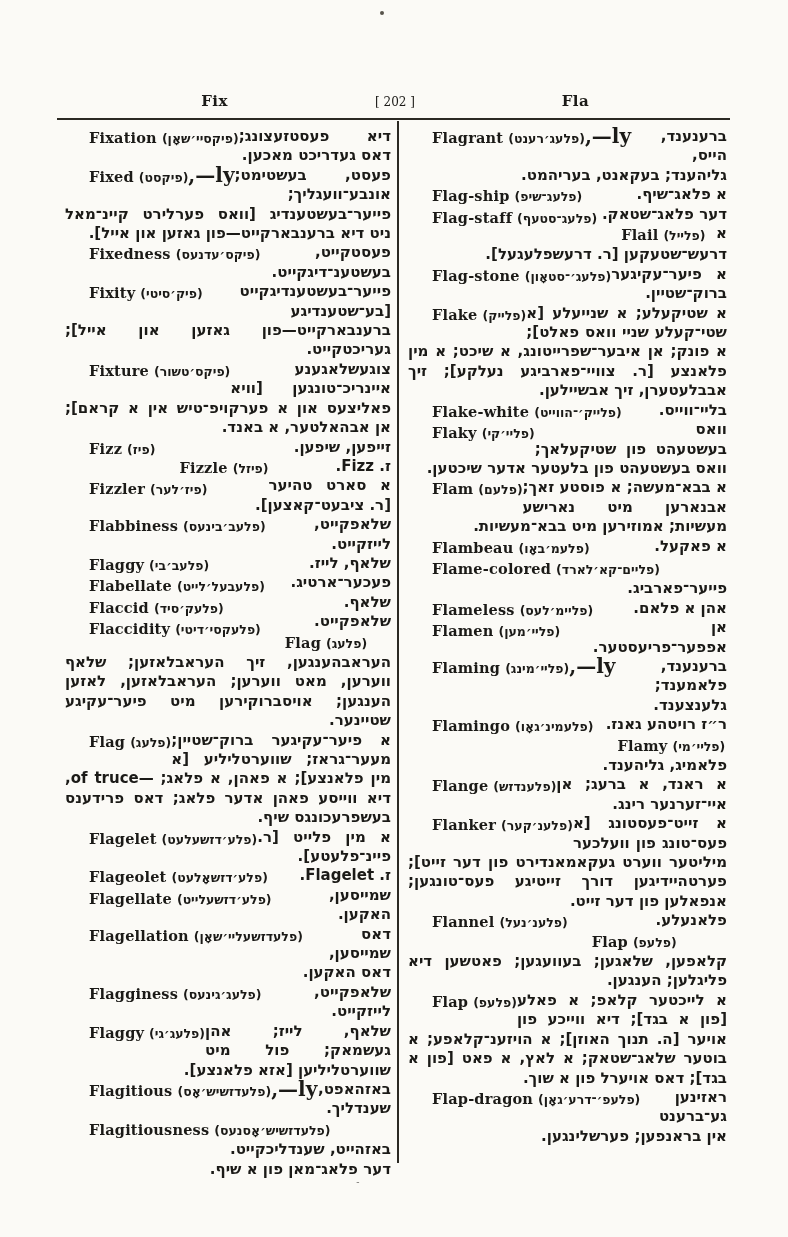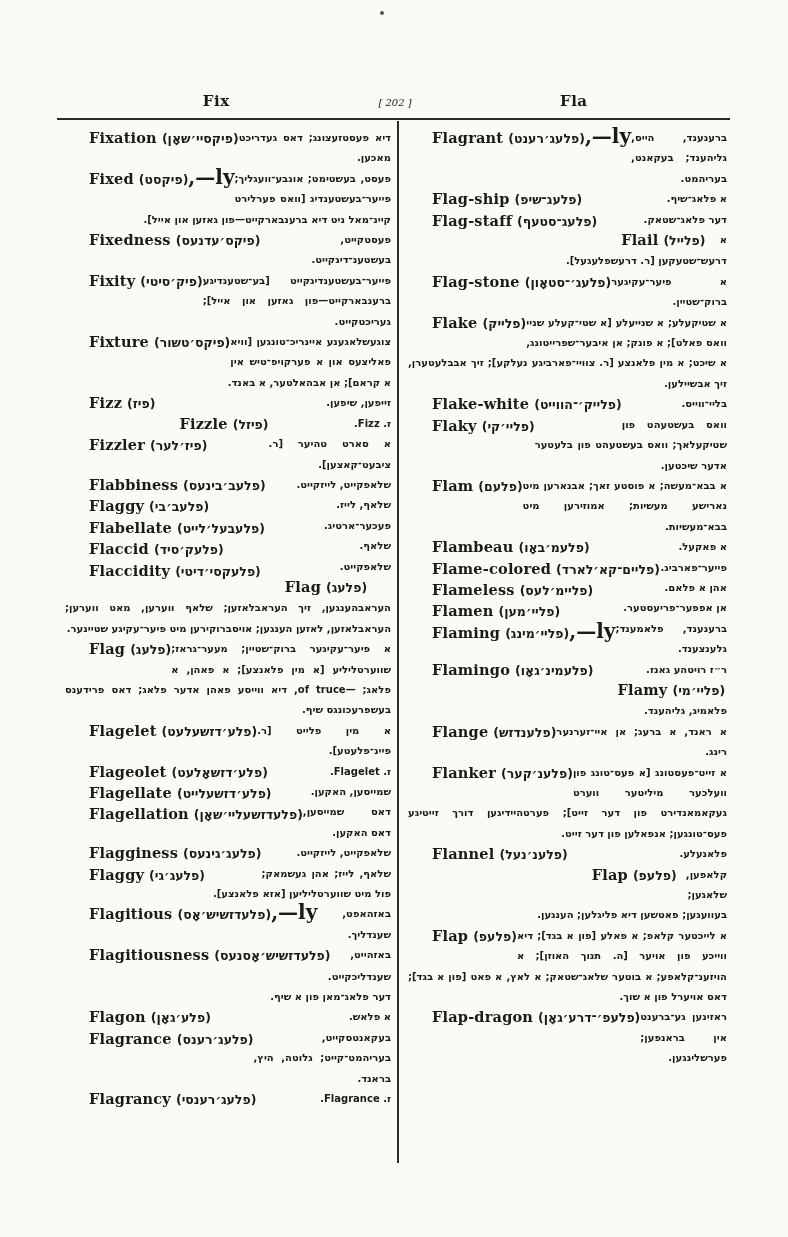--- a/index.html
+++ b/index.html
@@ -21,21 +21,21 @@
   }
 
   
   .header {
     position: absolute; left: 60px; top: 92px; width: 670px;
     display: grid; grid-template-columns: 1fr auto 1fr;
     align-items: baseline;
     font-size: 15px;
   }
   .h-guide { font-weight: bold; text-align: center; letter-spacing: .5px; }
-  .h-num { font-size: 10px; padding: 0 6px; font-style: italic; }
+  .h-num { font-size: 12px; padding: 0 6px; }
 
   .rule {
     position: absolute; left: 57px; top: 118px;
     width: 673px; height: 2px; background: #2b2923;
   }
   .divider {
     position: absolute; left: 397px; top: 121px;
     width: 2px; height: 1042px; background: #2b2923;
   }
 
@@ -69,21 +69,21 @@
     letter-spacing: .2px;
   }
   .e-translit {
     margin-left: 5px;
     font-family: "DejaVu Sans", sans-serif;
     font-size: 12.5px;
   }
   .e-suffix { font-size: 20px; }
   .e-def {
     font-family: "DejaVu Sans", sans-serif;
-    font-size: 10px;
+    font-size: 15px;
   }
 </style>
 </head>
 <body style="background: rgb(251, 250, 246); color: rgb(27, 26, 23);">
 
 <div class="page">
   <div class="speck"></div>
 
   <div class="header">
     <span class="h-guide">Fix</span>

